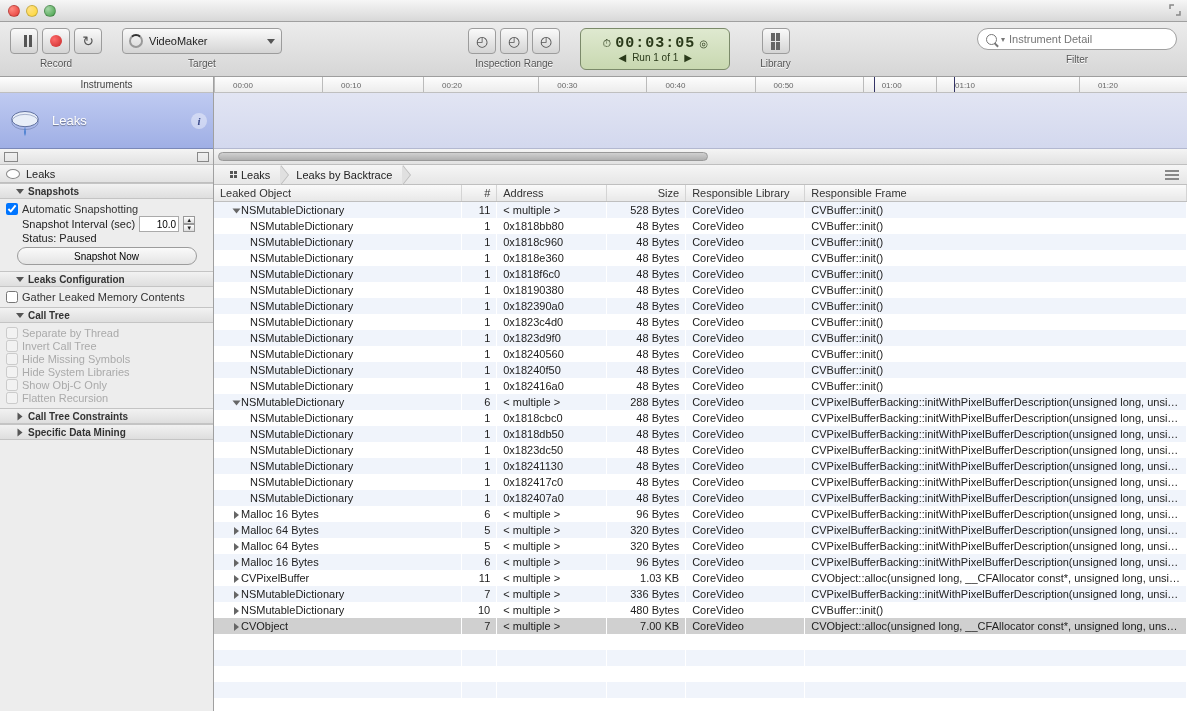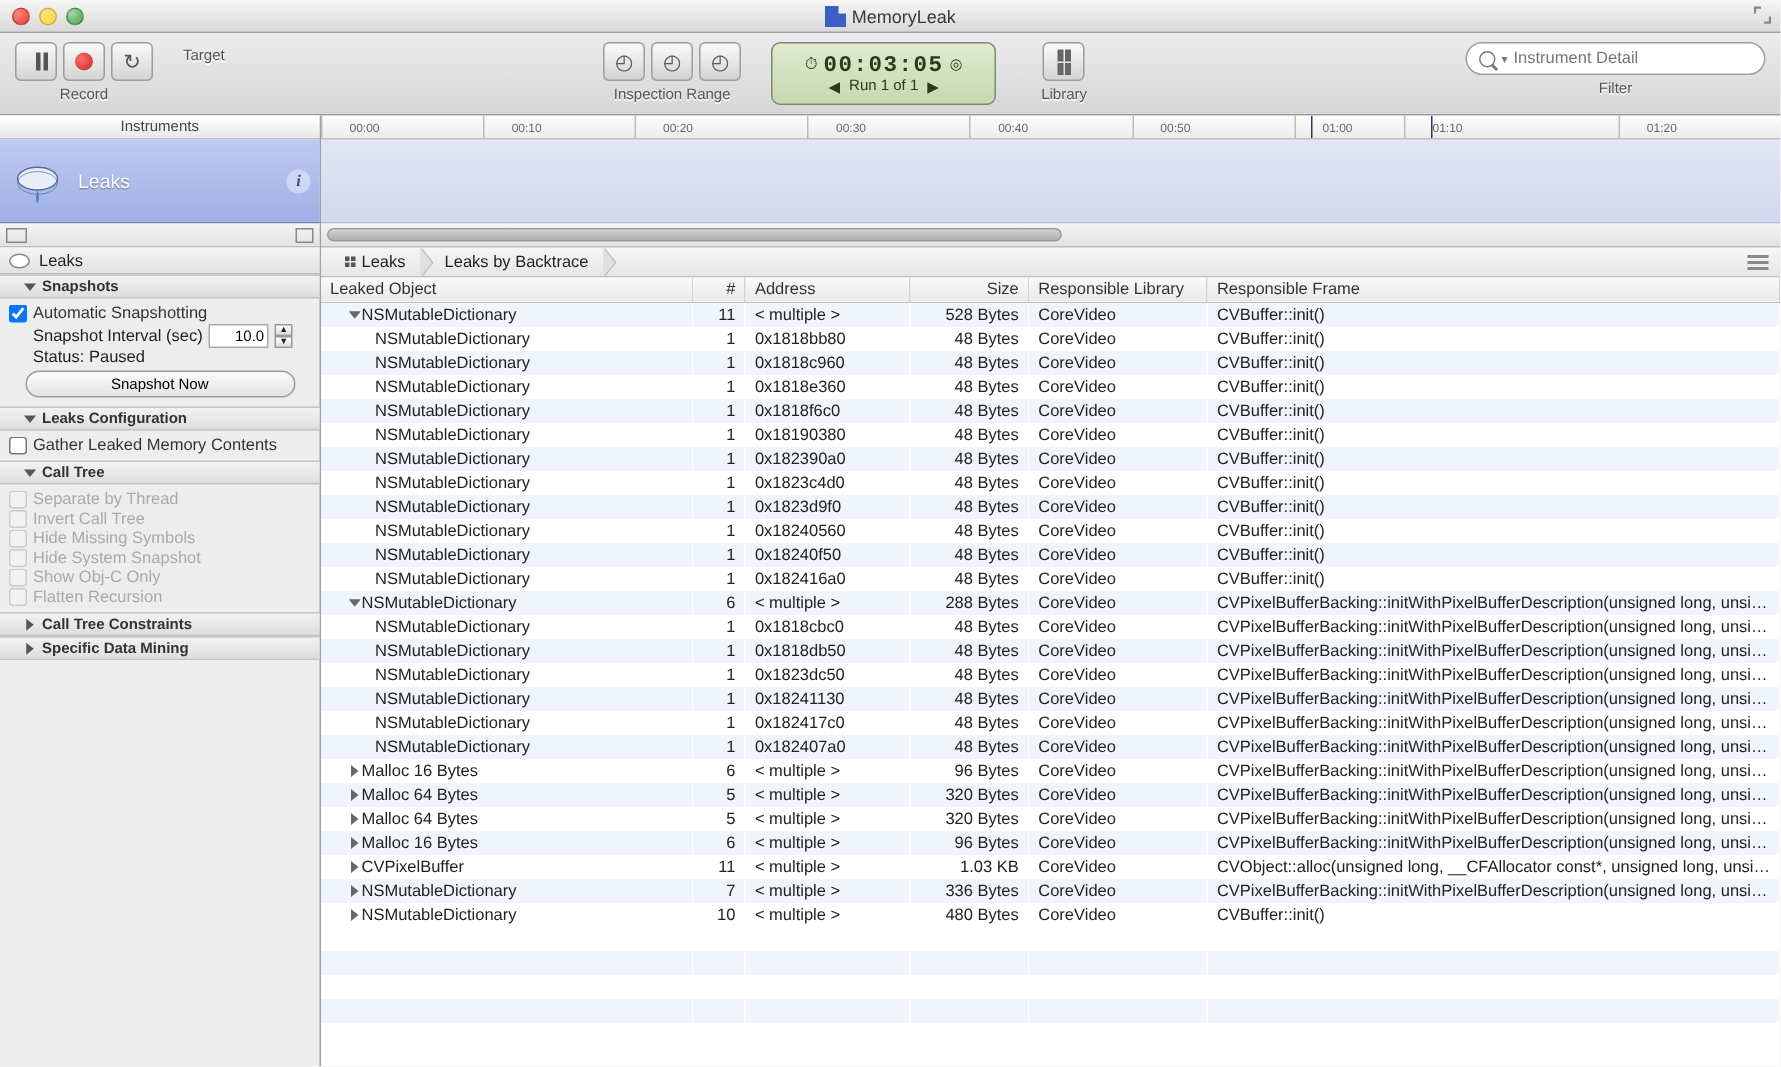--- a/index.html
+++ b/index.html
@@ -122,24 +122,20 @@
 </style>
 </head>
 <body>
 
 <div class="titlebar">
   <div class="traffic-lights">
     <div class="tl red"></div>
     <div class="tl yellow"></div>
     <div class="tl green"></div>
   </div>
-  <div class="title-center">
-    <span class="doc-icon"></span>
-    <span>MemoryLeak</span>
-  </div>
   <svg class="corner-expand" viewBox="0 0 12 12">
       <path d="M1 5V1h4M11 7v4H7" stroke="#888" fill="none" stroke-width="1.5"></path>
     </svg>
 </div>
 
 <div class="toolbar">
   <div class="tool-group">
     <div class="tool-buttons">
       <div class="tbtn">
           <span class="icon-pause"></span>
@@ -148,20 +144,25 @@
           <span class="icon-rec"></span>
         </div>
       <div class="tbtn">
           <span class="icon-loop"></span>
         </div>
     </div>
     <div class="tool-label">Record</div>
   </div>
 
   <div class="tool-group">
+    <div class="target-select">
+      <span class="spinner"></span>
+      <span>VideoMaker</span>
+      <span class="chev-down"></span>
+    </div>
     <div class="tool-label">Target</div>
   </div>
 
   <div style="flex:1"></div>
 
   <div class="tool-group">
     <div class="tool-buttons">
       <div class="tbtn">
           <span class="icon-clock"></span>
         </div>
@@ -289,21 +290,21 @@
         <label class="disabled">
           <input type="checkbox" disabled="" style="">
           <span>Invert Call Tree</span>
         </label>
         <label class="disabled">
           <input type="checkbox" disabled="" style="">
           <span>Hide Missing Symbols</span>
         </label>
         <label class="disabled">
           <input type="checkbox" disabled="" style="">
-          <span>Hide System Snapshot</span>
+          <span>Hide System Libraries</span>
         </label>
         <label class="disabled">
           <input type="checkbox" disabled="" style="">
           <span>Show Obj-C Only</span>
         </label>
         <label class="disabled">
           <input type="checkbox" disabled="" style="">
           <span>Flatten Recursion</span>
         </label>
       </div>
@@ -571,20 +572,28 @@
               <td class="col-frame">CVPixelBufferBacking::initWithPixelBufferDescription(unsigned long, unsi…</td>
             </tr>
             <tr class="odd">
               <td class="col-obj indent1"><span class="row-tri"></span><span>NSMutableDictionary</span></td>
               <td class="col-count num">10</td>
               <td class="col-addr">&lt; multiple &gt;</td>
               <td class="col-size num">480 Bytes</td>
               <td class="col-lib">CoreVideo</td>
               <td class="col-frame">CVBuffer::init()</td>
             </tr>
+            <tr class="selected even">
+              <td class="col-obj indent1"><span class="row-tri"></span><span>CVObject</span></td>
+              <td class="col-count num">7</td>
+              <td class="col-addr">&lt; multiple &gt;</td>
+              <td class="col-size num">7.00 KB</td>
+              <td class="col-lib">CoreVideo</td>
+              <td class="col-frame">CVObject::alloc(unsigned long, __CFAllocator const*, unsigned long, uns…</td>
+            </tr>
             <tr class="odd">
               <td class="col-obj">&nbsp;</td>
               <td></td>
               <td></td>
               <td></td>
               <td></td>
               <td></td>
             </tr>
             <tr class="even">
               <td class="col-obj">&nbsp;</td>

